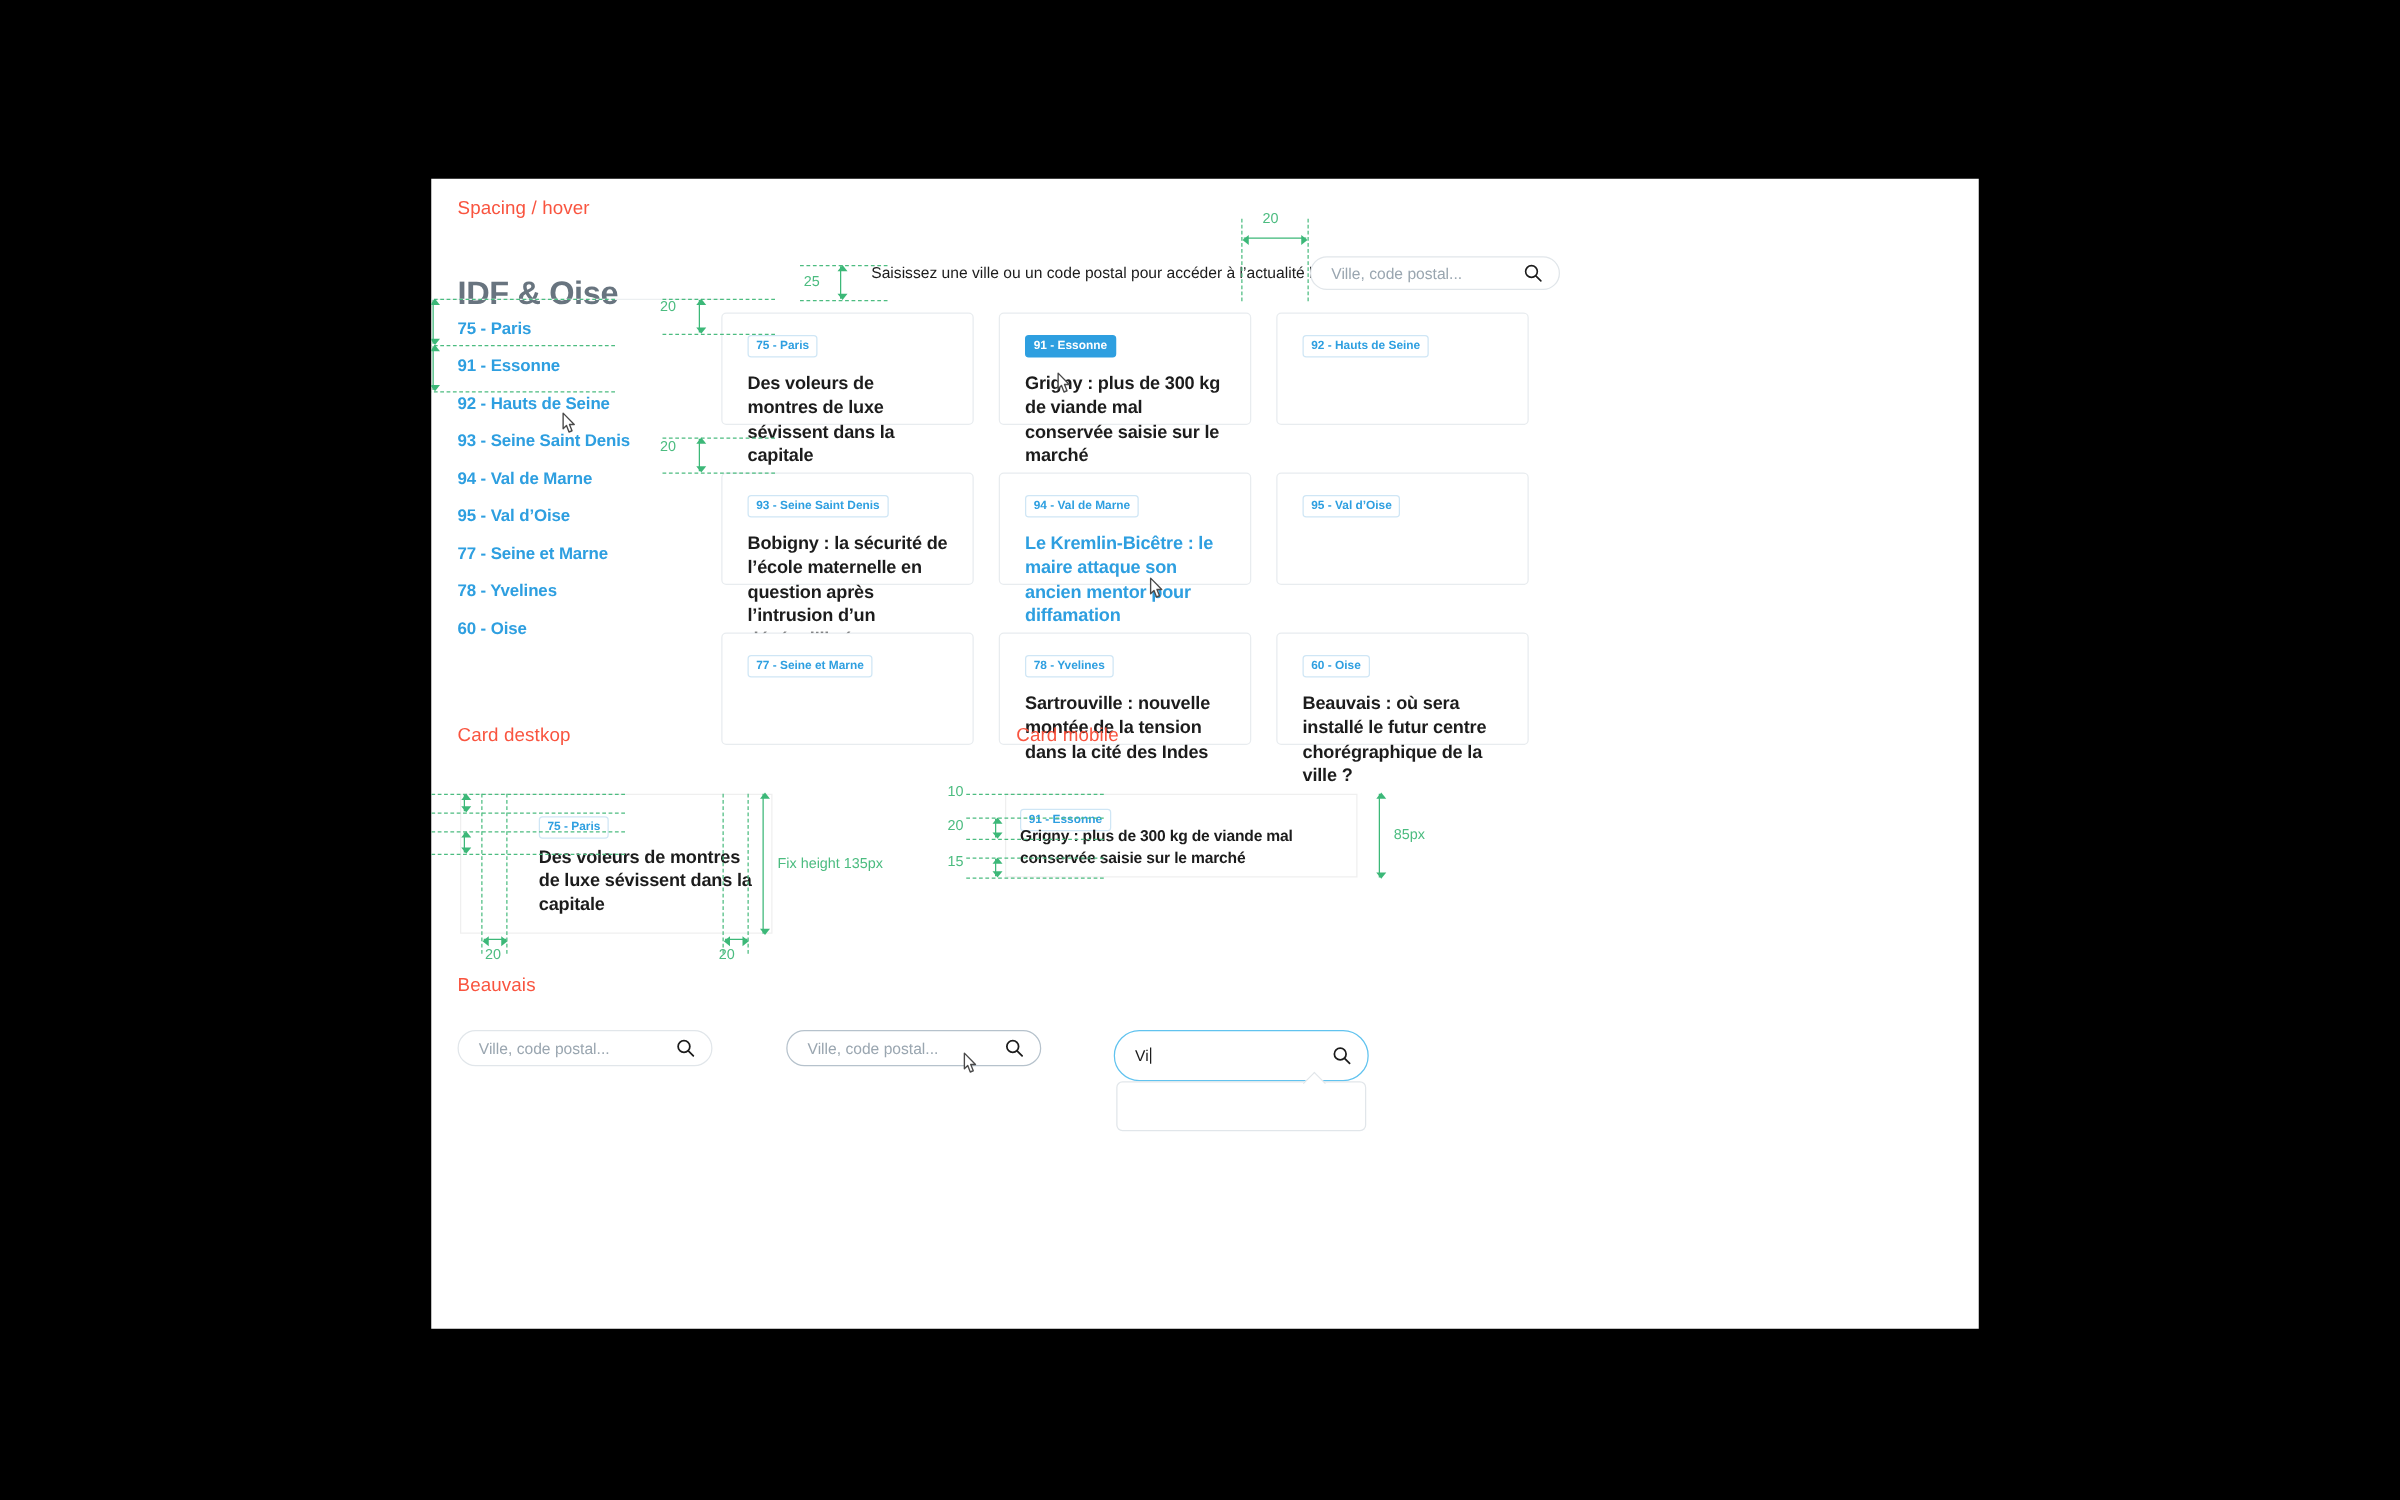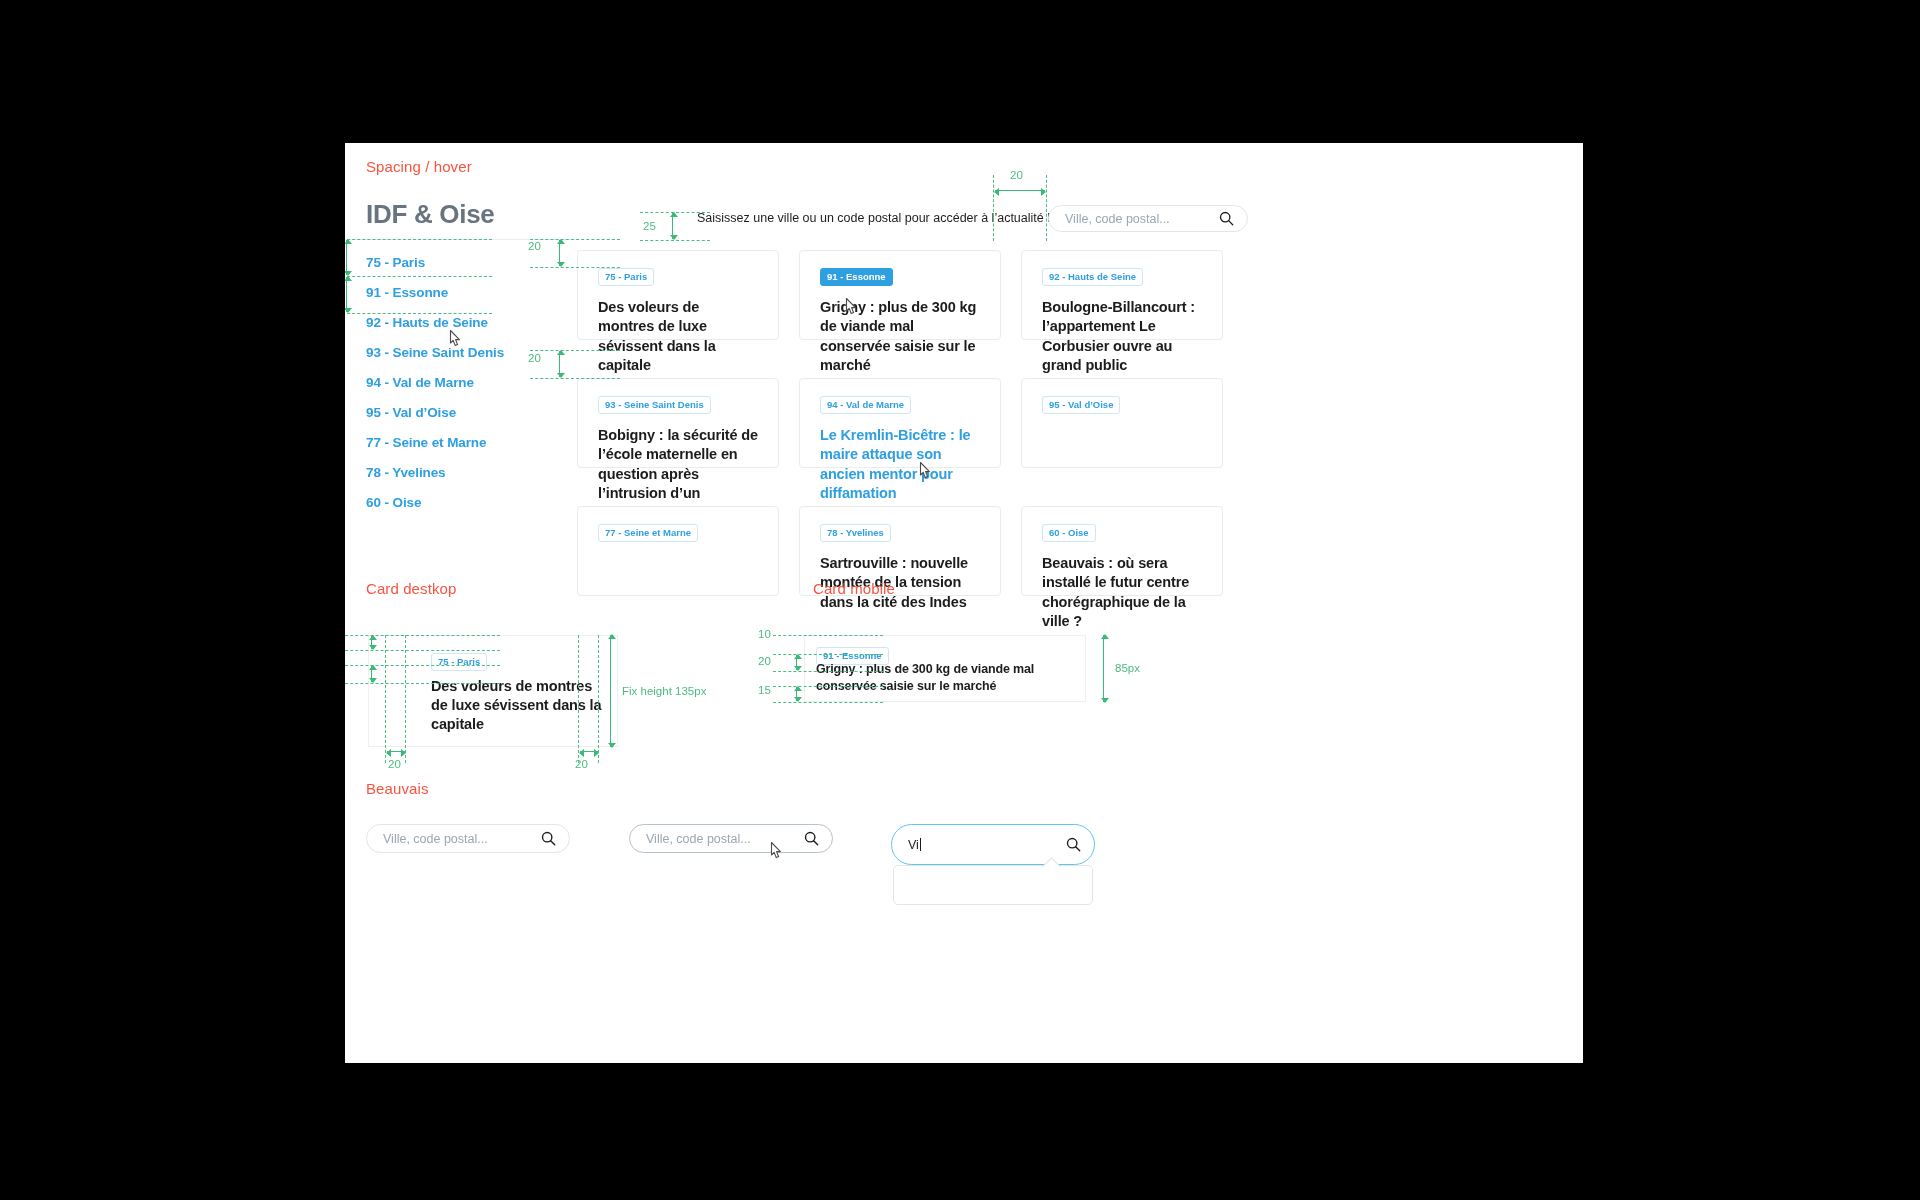--- a/index.html
+++ b/index.html
@@ -34,21 +34,21 @@
   .garrow-h{position:absolute;height:0;border-top:1.5px solid #3cb878;}
   .garrow-h:before,.garrow-h:after{
     content:"";position:absolute;top:-3.5px;width:0;height:0;
     border-top:4px solid transparent;border-bottom:4px solid transparent;
   }
   .garrow-h:before{left:-1px;border-right:5px solid #3cb878;}
   .garrow-h:after{right:-1px;border-left:5px solid #3cb878;}
 
   
   .brand{
-    position:absolute;left:21px;top:56px;
+    position:absolute;left:21px;top:76px;
     font-size:26px;font-weight:bold;color:#68747f;letter-spacing:-.3px;
     font-family:"Liberation Sans", sans-serif;
   }
   .hdr-note{
     position:absolute;left:352px;top:68px;width:300px;
     font-size:12.5px;color:#1c1c1c;white-space:nowrap;
     font-family:"Liberation Sans", sans-serif;
   }
   .searchbox{
     position:absolute;display:flex;align-items:center;box-sizing:border-box;
@@ -192,21 +192,20 @@
         <div class="card-title">Des voleurs de montres de luxe sévissent dans la capitale</div>
       </div>
 
       <div class="card" style="left:222px;top:0px;width:202px;height:90px;">
         <span class="badge filled">91 - Essonne</span>
         <div class="card-title">Grigny : plus de 300 kg de viande mal conservée saisie sur le marché</div>
       </div>
 
       <div class="card" style="left:444px;top:0px;width:202px;height:90px;">
         <span class="badge">92 - Hauts de Seine</span>
-        <div class="card-title">Boulogne-Billancourt : l’appartement Le Corbusier ouvre au grand public</div>
       </div>
 
       <div class="card" style="left:0px;top:128px;width:202px;height:90px;">
         <span class="badge">93 - Seine Saint Denis</span>
         <div class="card-title">Bobigny : la sécurité de l’école maternelle en question après l’intrusion d’un déséquilibré</div>
       </div>
 
       <div class="card" style="left:222px;top:128px;width:202px;height:90px;">
         <span class="badge">94 - Val de Marne</span>
         <div class="card-title hover">Le Kremlin-Bicêtre : le maire attaque son ancien mentor pour diffamation</div>

